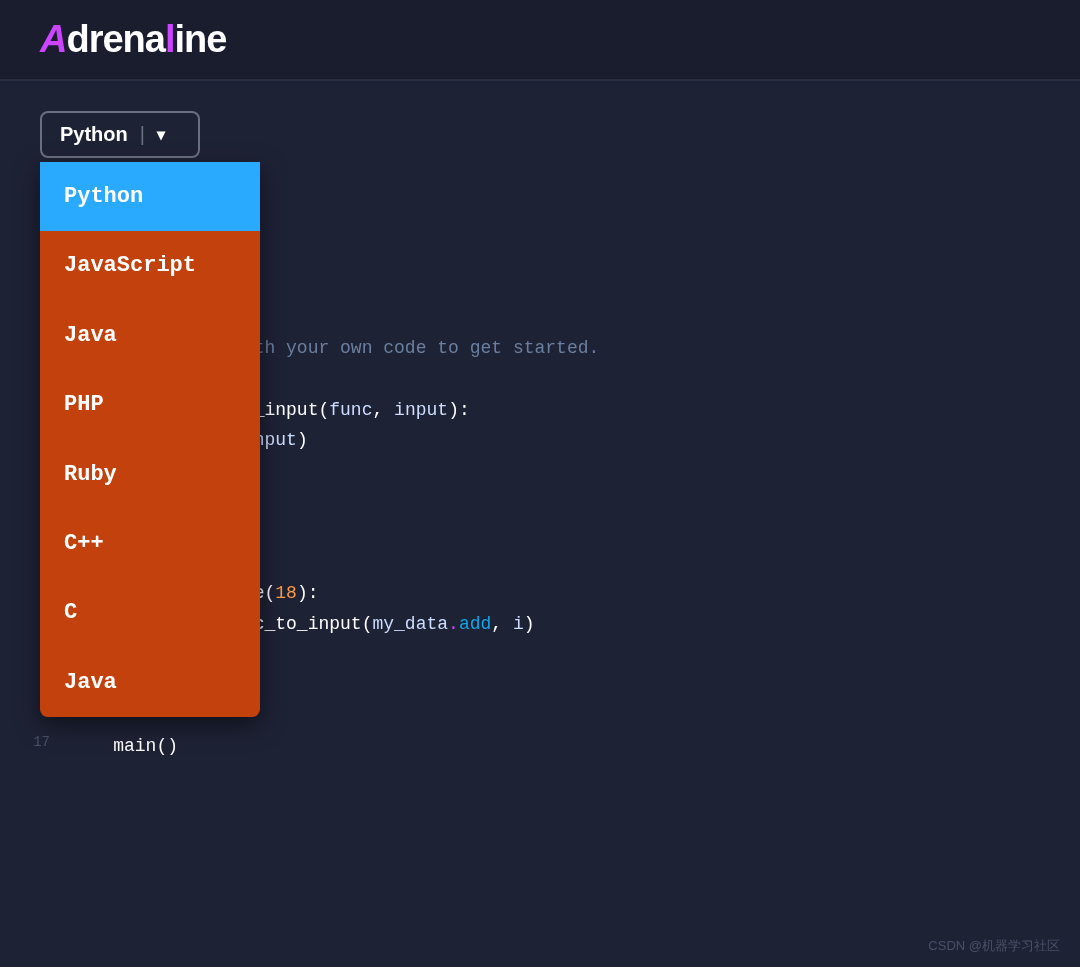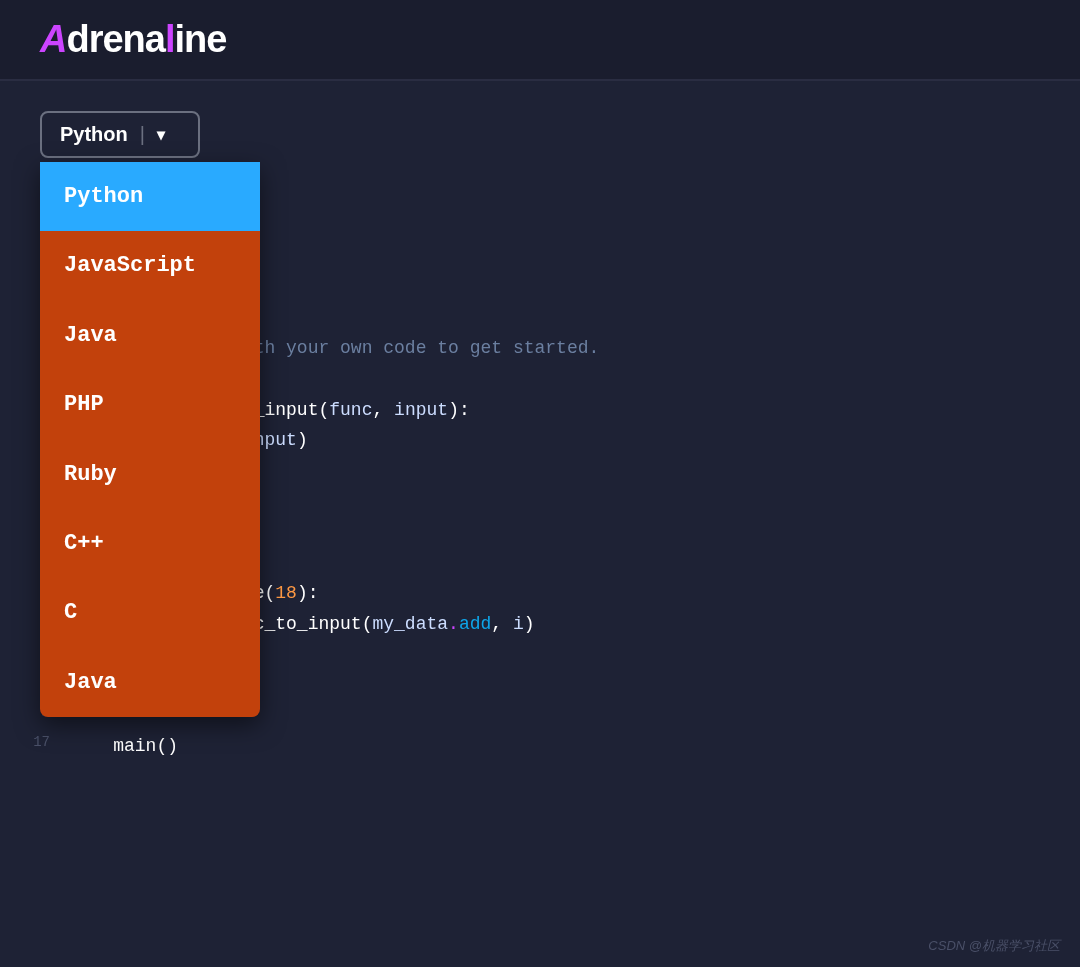--- a/index.html
+++ b/index.html
@@ -162,21 +162,20 @@
     .c-text { color: #88aacc; }
 
     
     .watermark {
       position: absolute;
       bottom: 12px;
       right: 20px;
       color: #4a5068;
       font-size: 13px;
       z-index: 10;
-      font-style: italic;
     }
   </style>
 </head>
 <body>
 
 <div class="header">
   <div class="logo">
     <span class="logo-a">A</span><span>drena</span><span class="logo-i">l</span><span>ine</span>
   </div>
 </div>

